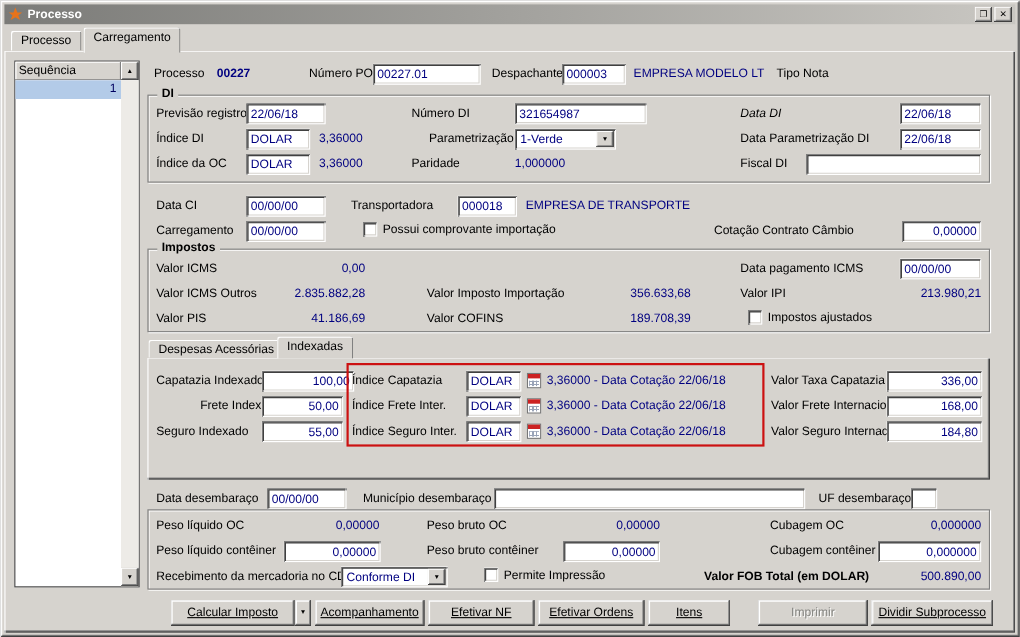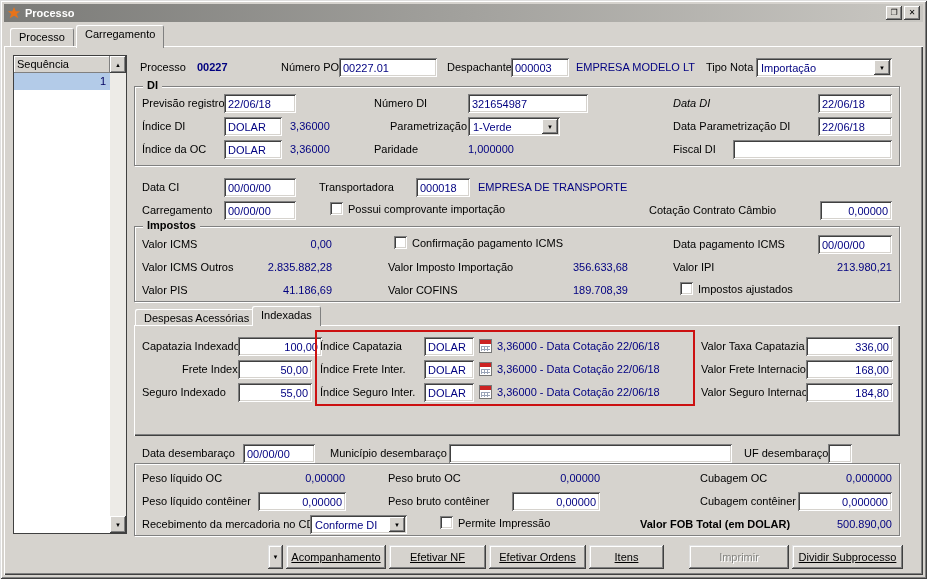--- a/index.html
+++ b/index.html
@@ -122,24 +122,20 @@
   </div>
 
   <span class="lbl" style="left:140px;top:61px;">Processo</span>
   <span class="val b" style="left:197px;top:61px;">00227</span>
   <span class="lbl" style="left:281px;top:61px;">Número PO</span>
   <input class="inp" style="left: 339px; top: 58px; width: 98px;" value="00227.01">
   <span class="lbl" style="left:447px;top:61px;">Despachante</span>
   <input class="inp" style="left: 511px; top: 58px; width: 58px;" value="000003">
   <span class="val" style="left:576px;top:61px;max-width:126px;overflow:hidden;">EMPRESA MODELO LT</span>
   <span class="lbl" style="left:706px;top:61px;">Tipo Nota</span>
-  <div class="dd" style="left:756px;top:58px;width:136px;">
-    <span class="dd-text">Importação</span>
-    <span class="dd-btn">▼</span>
-  </div>
 
   <div class="grp" style="left:134px;top:86px;width:766px;height:80px;">
     <span class="grp-lbl">DI</span>
   </div>
   <span class="lbl" style="left:142px;top:97px;">Previsão registro</span>
   <input class="inp" style="left: 224px; top: 94px; width: 72px;" value="22/06/18">
   <span class="lbl" style="left:374px;top:97px;">Número DI</span>
   <input class="inp" style="left: 468px; top: 94px; width: 120px;" value="321654987">
   <span class="lbl" style="left:673px;top:97px;font-style:italic;">Data DI</span>
   <input class="inp" style="left: 818px; top: 94px; width: 74px;" value="22/06/18">
@@ -176,24 +172,20 @@
     <span>Possui comprovante importação</span>
   </span>
   <span class="lbl" style="left:649px;top:204px;">Cotação Contrato Câmbio</span>
   <input class="inp r" style="left: 820px; top: 201px; width: 72px;" value="0,00000">
 
   <div class="grp" style="left:134px;top:226px;width:766px;height:76px;">
     <span class="grp-lbl">Impostos</span>
   </div>
   <span class="lbl" style="left:142px;top:238px;">Valor ICMS</span>
   <span class="val r" style="left:240px;top:238px;width:92px;">0,00</span>
-  <span class="chk" style="left:394px;top:236px;">
-    <span class="chkbox"></span>
-    <span>Confirmação pagamento ICMS</span>
-  </span>
   <span class="lbl" style="left:673px;top:238px;">Data pagamento ICMS</span>
   <input class="inp" style="left: 818px; top: 235px; width: 74px;" value="00/00/00">
 
   <span class="lbl" style="left:142px;top:261px;">Valor ICMS Outros</span>
   <span class="val r" style="left:240px;top:261px;width:92px;">2.835.882,28</span>
   <span class="lbl" style="left:388px;top:261px;">Valor Imposto Importação</span>
   <span class="val r" style="left:540px;top:261px;width:88px;">356.633,68</span>
   <span class="lbl" style="left:673px;top:261px;">Valor IPI</span>
   <span class="val r" style="left:798px;top:261px;width:94px;">213.980,21</span>
 
@@ -266,20 +258,23 @@
     <span class="dd-text">Conforme DI</span>
     <span class="dd-btn">▼</span>
   </div>
   <span class="chk" style="left:440px;top:516px;">
     <span class="chkbox"></span>
     <span>Permite Impressão</span>
   </span>
   <span class="lbl b" style="left:640px;top:518px;">Valor FOB Total (em DOLAR)</span>
   <span class="val r" style="left:797px;top:518px;width:95px;">500.890,00</span>
 
+  <div class="btn" style="left:155px;top:545px;width:113px;">
+      <span>Calcular Imposto</span>
+    </div>
   <div class="btn" style="left:268px;top:545px;width:15px;text-decoration:none;">
       <span class="arr">▼</span>
     </div>
   <div class="btn" style="left:286px;top:545px;width:100px;">
       <span>Acompanhamento</span>
     </div>
   <div class="btn" style="left:389px;top:545px;width:97px;">
       <span>Efetivar NF</span>
     </div>
   <div class="btn" style="left:489px;top:545px;width:97px;">

